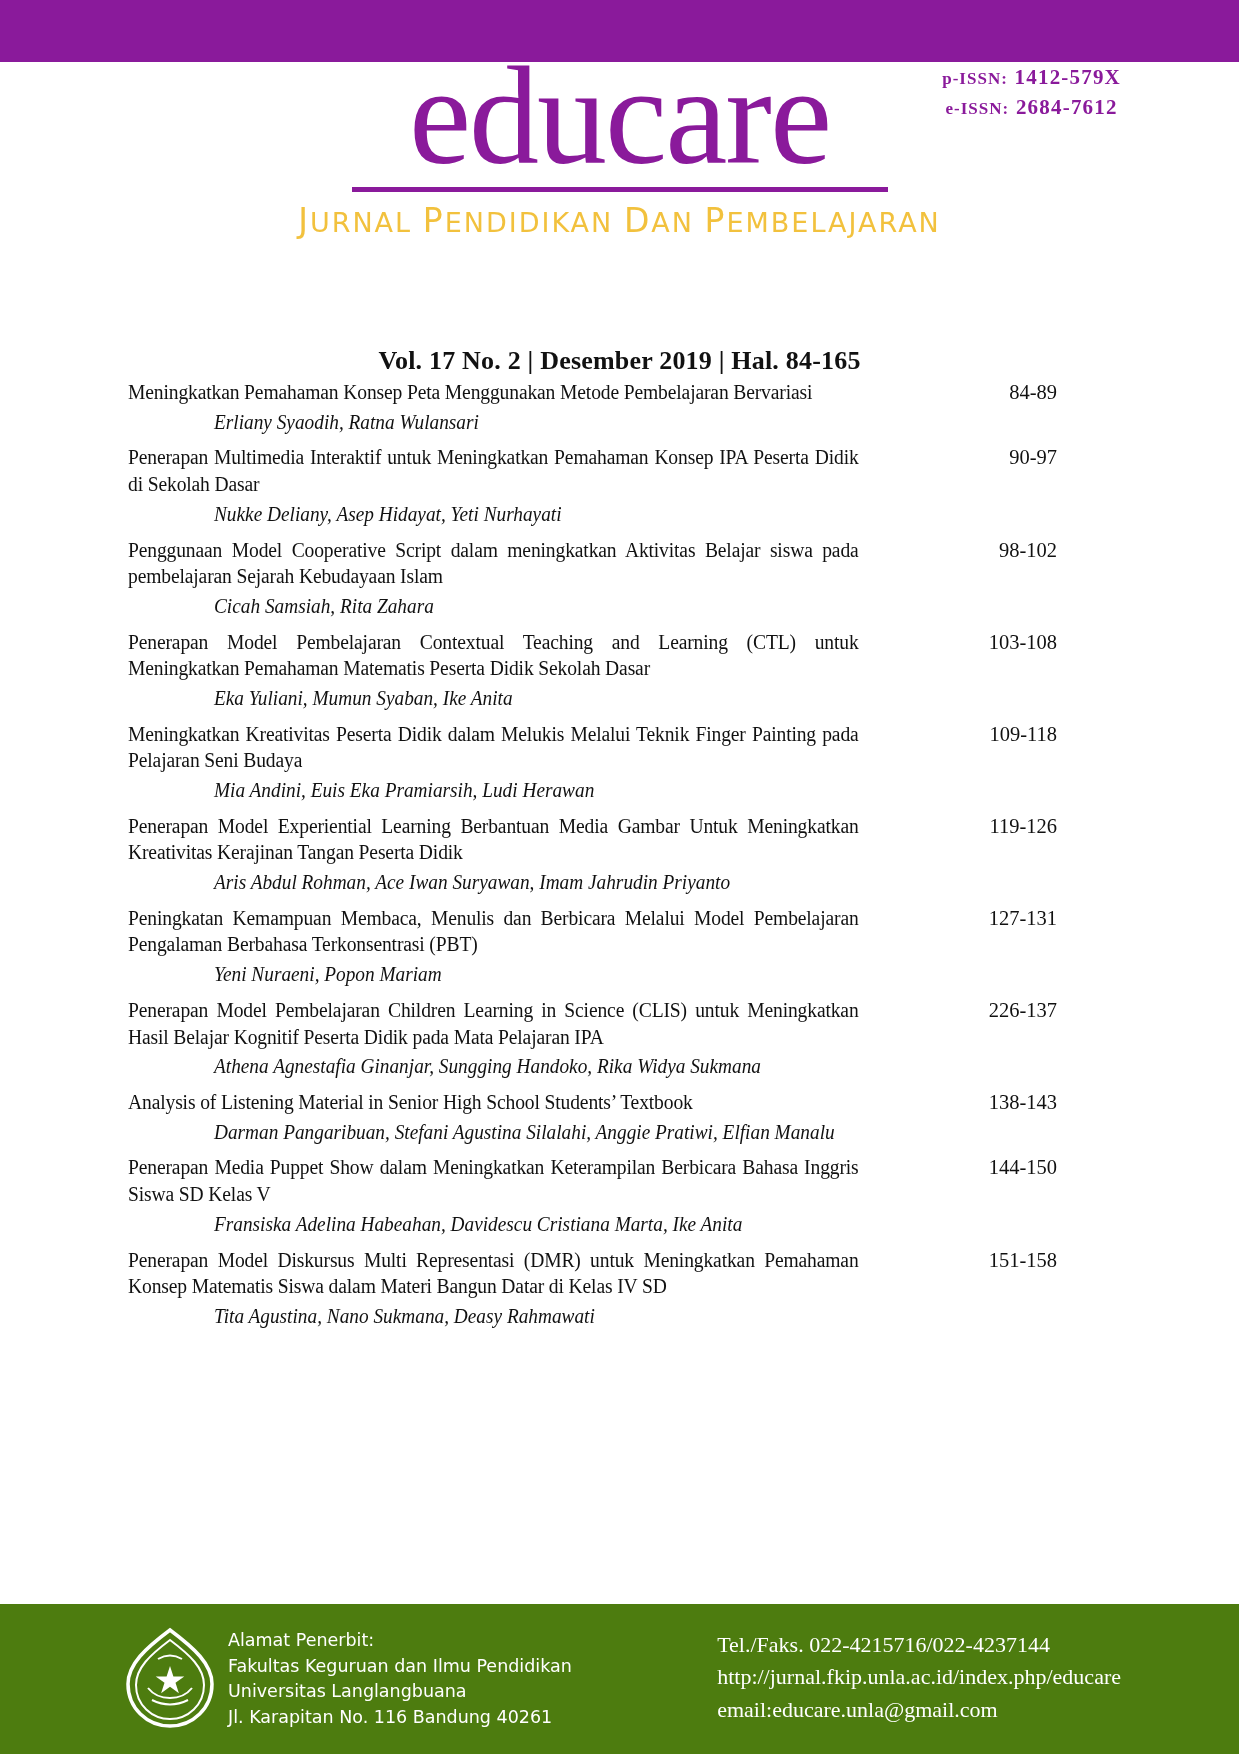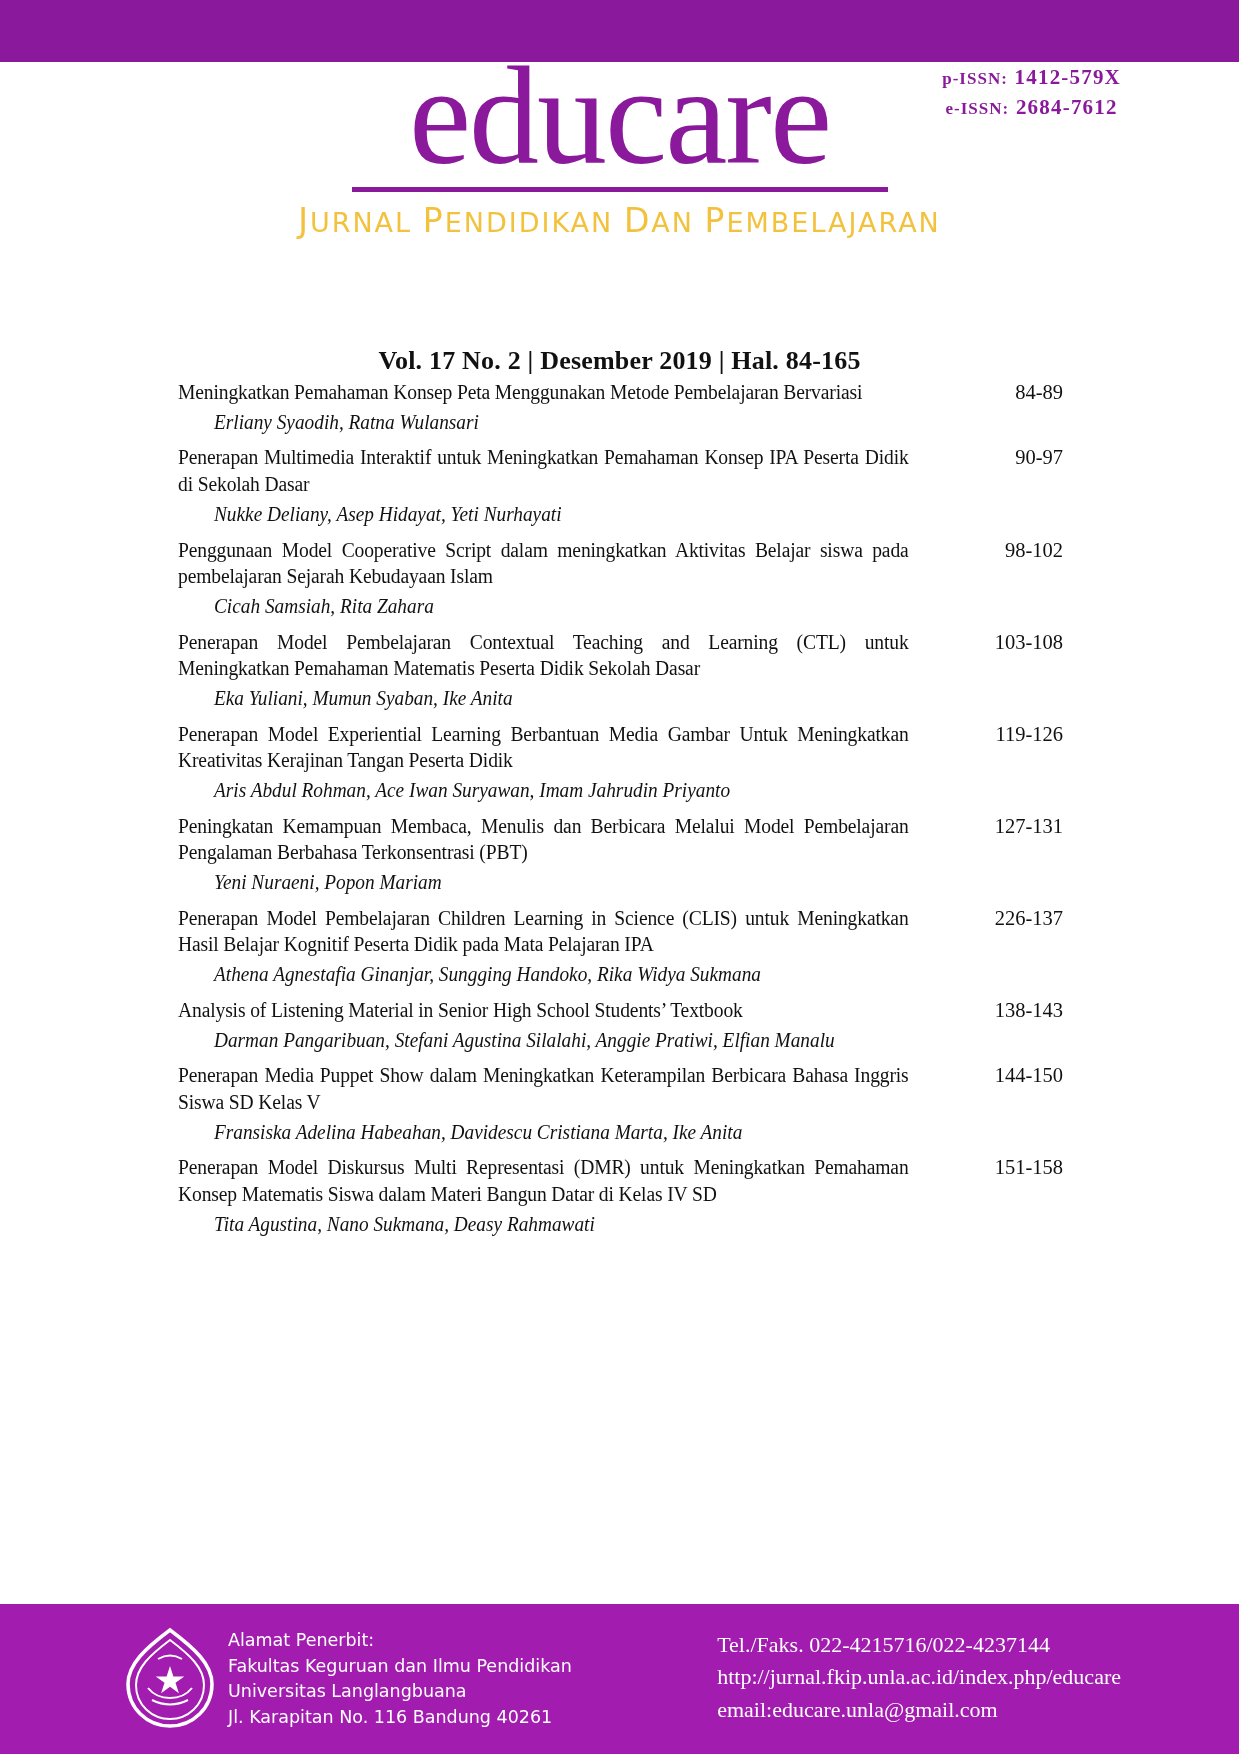--- a/index.html
+++ b/index.html
@@ -71,21 +71,22 @@
   }
 
   
   .toc{
     position:absolute;left:128px;top:379px;width:985px;
   }
   .toc-entry{ margin-bottom:9px; }
   .toc-head{
     display:flex;
     align-items:flex-start;
-    justify-content:center;
+    justify-content:flex-start;
+    gap:44px;
   }
   .toc-title{
     flex:0 0 765px;
     width:765px;
     font-family:"Liberation Serif", serif;
     font-size:20.5px;
     line-height:1.30;
     color:#111;
     text-align:justify;
     letter-spacing:-0.15px;
@@ -111,21 +112,21 @@
     line-height:1.34;
     color:#111;
     text-align:justify;
     transform:scaleX(0.965);
     transform-origin:left top;
   }
 
   
   .footer-band{
     position:absolute;left:0;top:1604px;width:1239px;height:150px;
-    background:#a21caf;
+    background:#4d7c0f;
     color:#ffffff;
   }
   .footer-inner{
     position:relative;width:1239px;height:150px;
   }
   .logo-seal{
     position:absolute;left:122px;top:22px;width:96px;height:104px;
   }
   .footer-left{
     position:absolute;left:228px;top:24px;
@@ -196,20 +197,27 @@
     </div>
 
     <div class="toc-entry">
       <div class="toc-head">
         <div class="toc-title">Penerapan Model Pembelajaran Contextual Teaching and Learning (CTL) untuk Meningkatkan Pemahaman Matematis Peserta Didik Sekolah Dasar</div>
         <div class="toc-pages">103-108</div>
       </div>
       <div class="toc-authors">Eka Yuliani, Mumun Syaban, Ike Anita</div>
     </div>
 
+    <div class="toc-entry">
+      <div class="toc-head">
+        <div class="toc-title">Meningkatkan Kreativitas Peserta Didik dalam Melukis Melalui Teknik Finger Painting pada Pelajaran Seni Budaya</div>
+        <div class="toc-pages">109-118</div>
+      </div>
+      <div class="toc-authors">Mia Andini, Euis Eka Pramiarsih, Ludi Herawan</div>
+    </div>
 
     <div class="toc-entry">
       <div class="toc-head">
         <div class="toc-title">Penerapan Model Experiential Learning Berbantuan Media Gambar Untuk Meningkatkan Kreativitas Kerajinan Tangan Peserta Didik</div>
         <div class="toc-pages">119-126</div>
       </div>
       <div class="toc-authors">Aris Abdul Rohman, Ace Iwan Suryawan, Imam Jahrudin Priyanto</div>
     </div>
 
     <div class="toc-entry">

